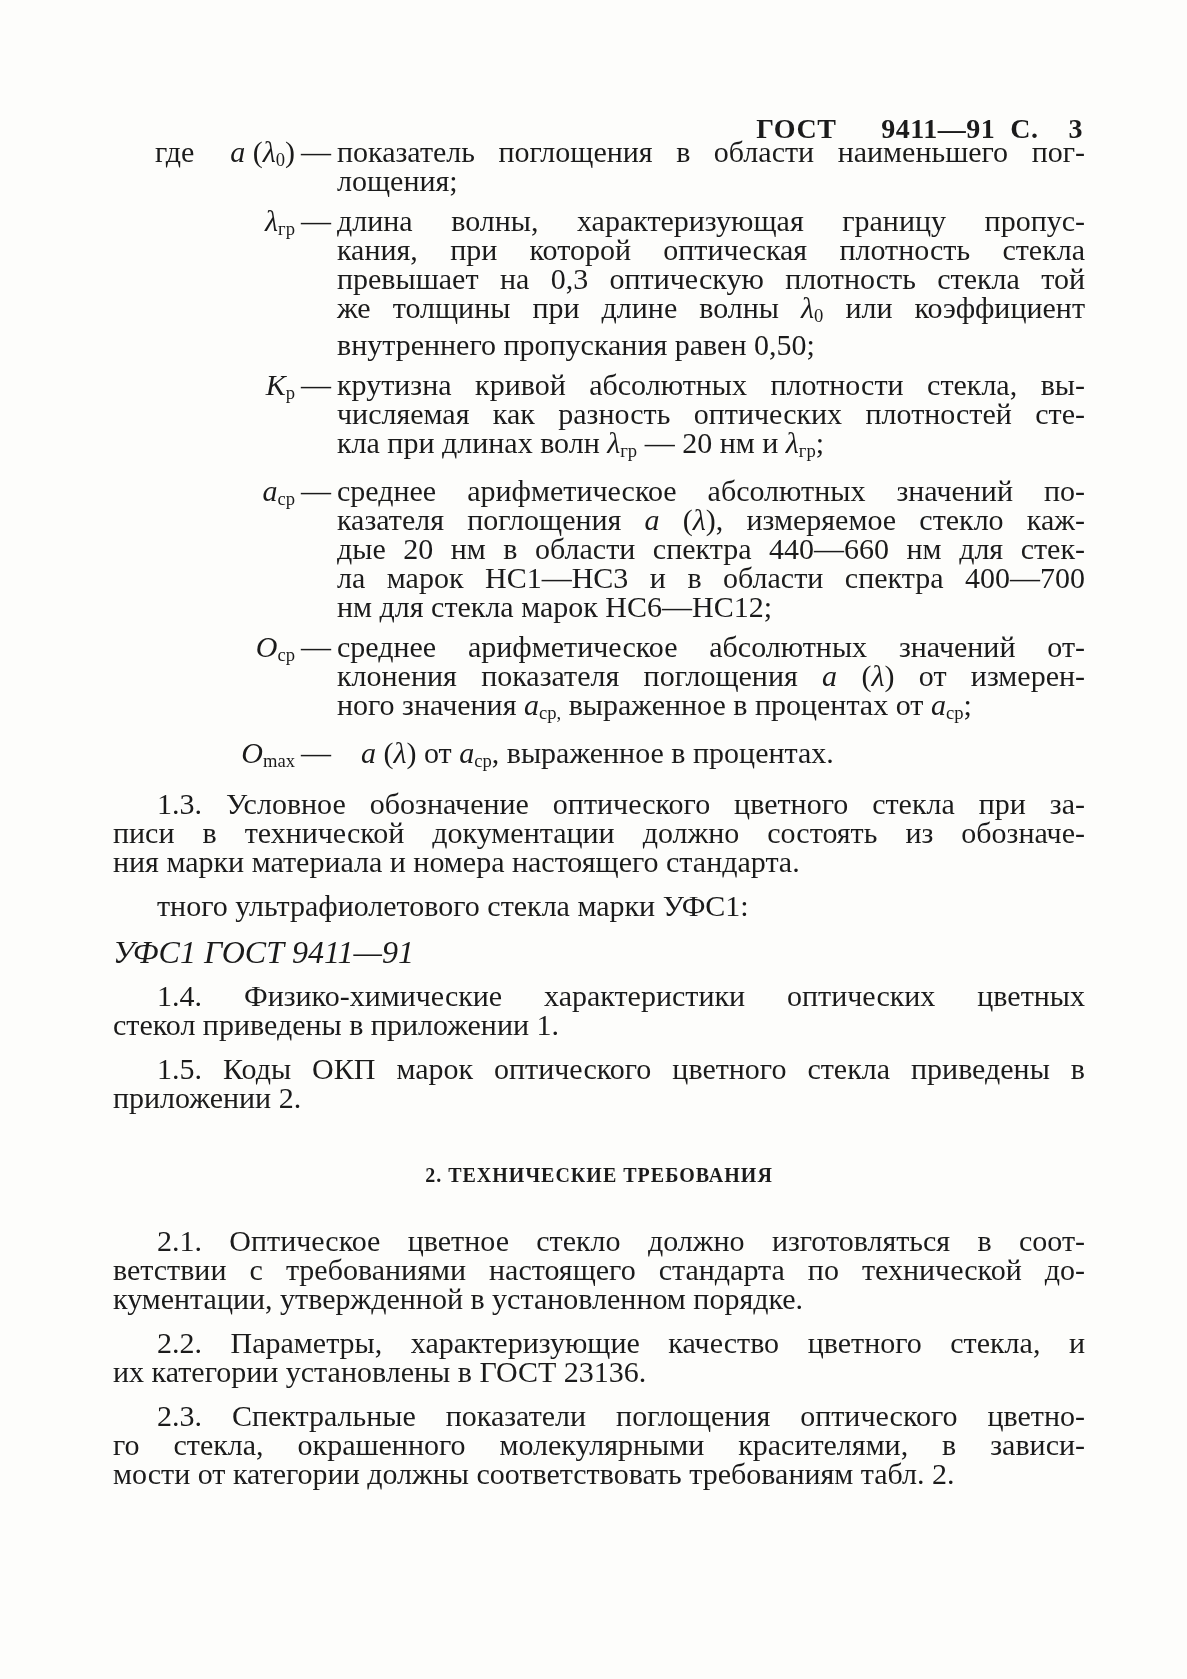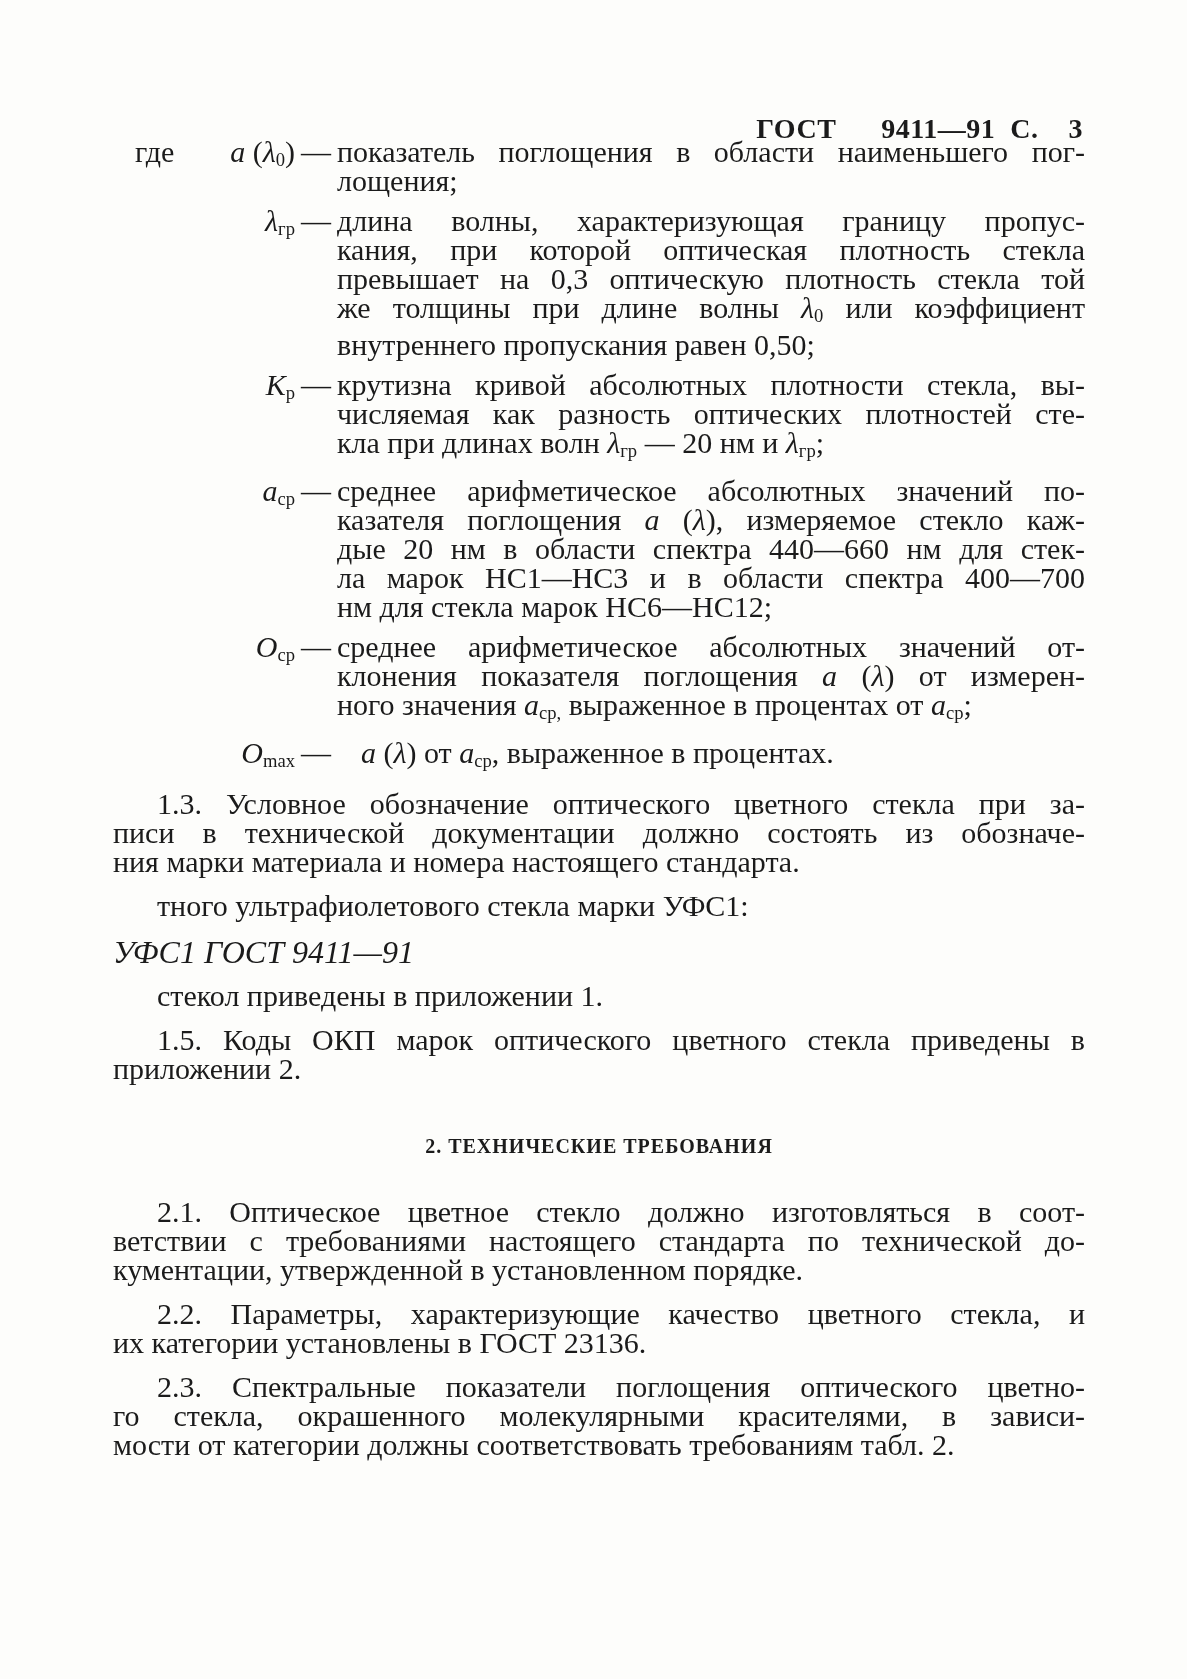--- a/index.html
+++ b/index.html
@@ -20,21 +20,21 @@
     letter-spacing:0.5px;
   }
   .content{
     position:absolute;left:113px;top:137px;width:972px;
   }
   
   .defs{margin-bottom:14px;}
   .def-row{display:grid;grid-template-columns:182px 42px 748px;margin-bottom:11px;}
   .def-row:last-child{margin-bottom:0;}
   .def-sym{display:flex;justify-content:flex-end;align-items:baseline;padding-left:22px;white-space:pre;}
-  .lead{margin-right:auto;}
+  .lead{margin-right:auto;margin-left:20px;}
   .def-dash{text-align:center;}
   
   .jline{text-align:justify;text-align-last:justify;}
   .jline.last{text-align-last:left;}
   .jline.ind{padding-left:24px;}
   
   .para{margin-bottom:15px;}
   .para .jline:first-child{text-indent:44px;}
   .center-line{text-align:left;font-style:italic;font-size:32px;line-height:34px;margin:8px 0 12px;}
   .heading{text-align:center;font-weight:bold;font-size:20px;line-height:30px;letter-spacing:1px;margin:48px 0 36px;}
@@ -112,20 +112,21 @@
       <div class="para">
         <div class="jline"><span>1.3. Условное обозначение оптического цветного стекла при за-</span></div>
         <div class="jline"><span>писи в технической документации должно состоять из обозначе-</span></div>
         <div class="jline last"><span>ния марки материала и номера настоящего стандарта.</span></div>
       </div>
       <div class="para">
         <div class="jline last"><span>тного ультрафиолетового стекла марки УФС1:</span></div>
       </div>
       <div class="center-line"><span class="it">УФС1 ГОСТ 9411—91</span></div>
       <div class="para">
+        <div class="jline"><span>1.4. Физико-химические характеристики оптических цветных</span></div>
         <div class="jline last"><span>стекол приведены  в приложении 1.</span></div>
       </div>
       <div class="para">
         <div class="jline"><span>1.5. Коды ОКП марок оптического цветного стекла приведены в</span></div>
         <div class="jline last"><span>приложении 2.</span></div>
       </div>
       <div class="heading"><span class="bd">2. ТЕХНИЧЕСКИЕ ТРЕБОВАНИЯ</span></div>
       <div class="para">
         <div class="jline"><span>2.1. Оптическое цветное стекло должно изготовляться в соот-</span></div>
         <div class="jline"><span>ветствии с требованиями настоящего стандарта по технической до-</span></div>

